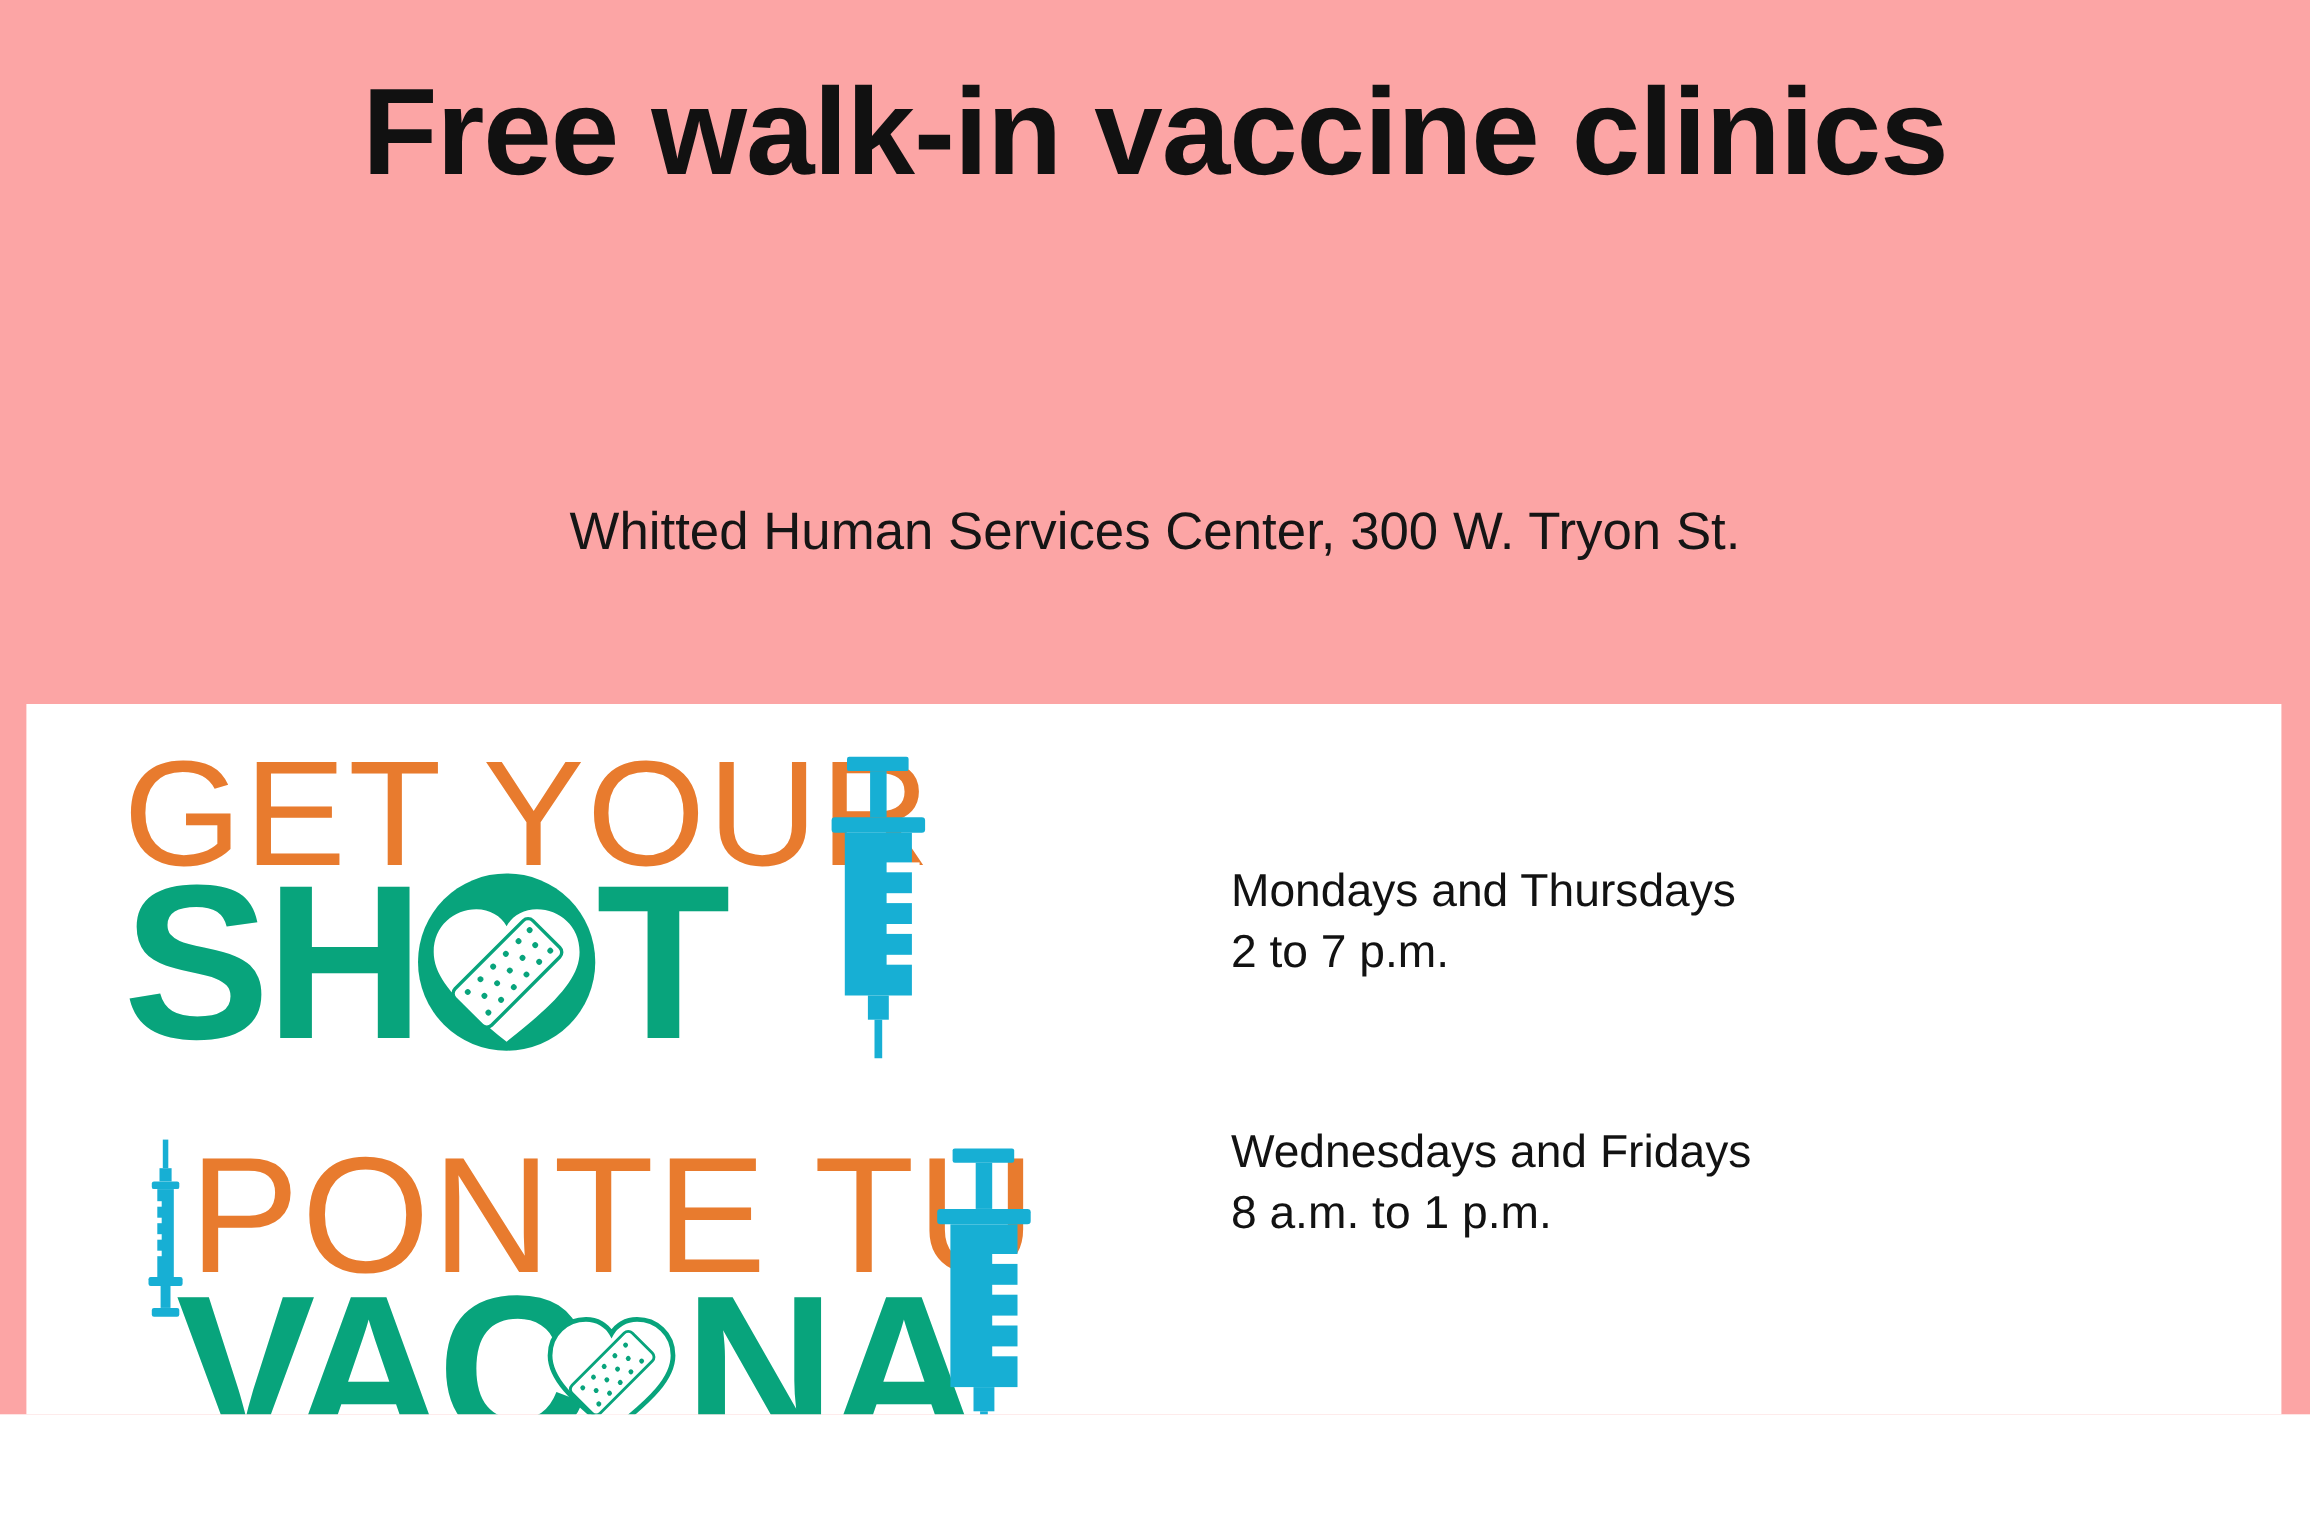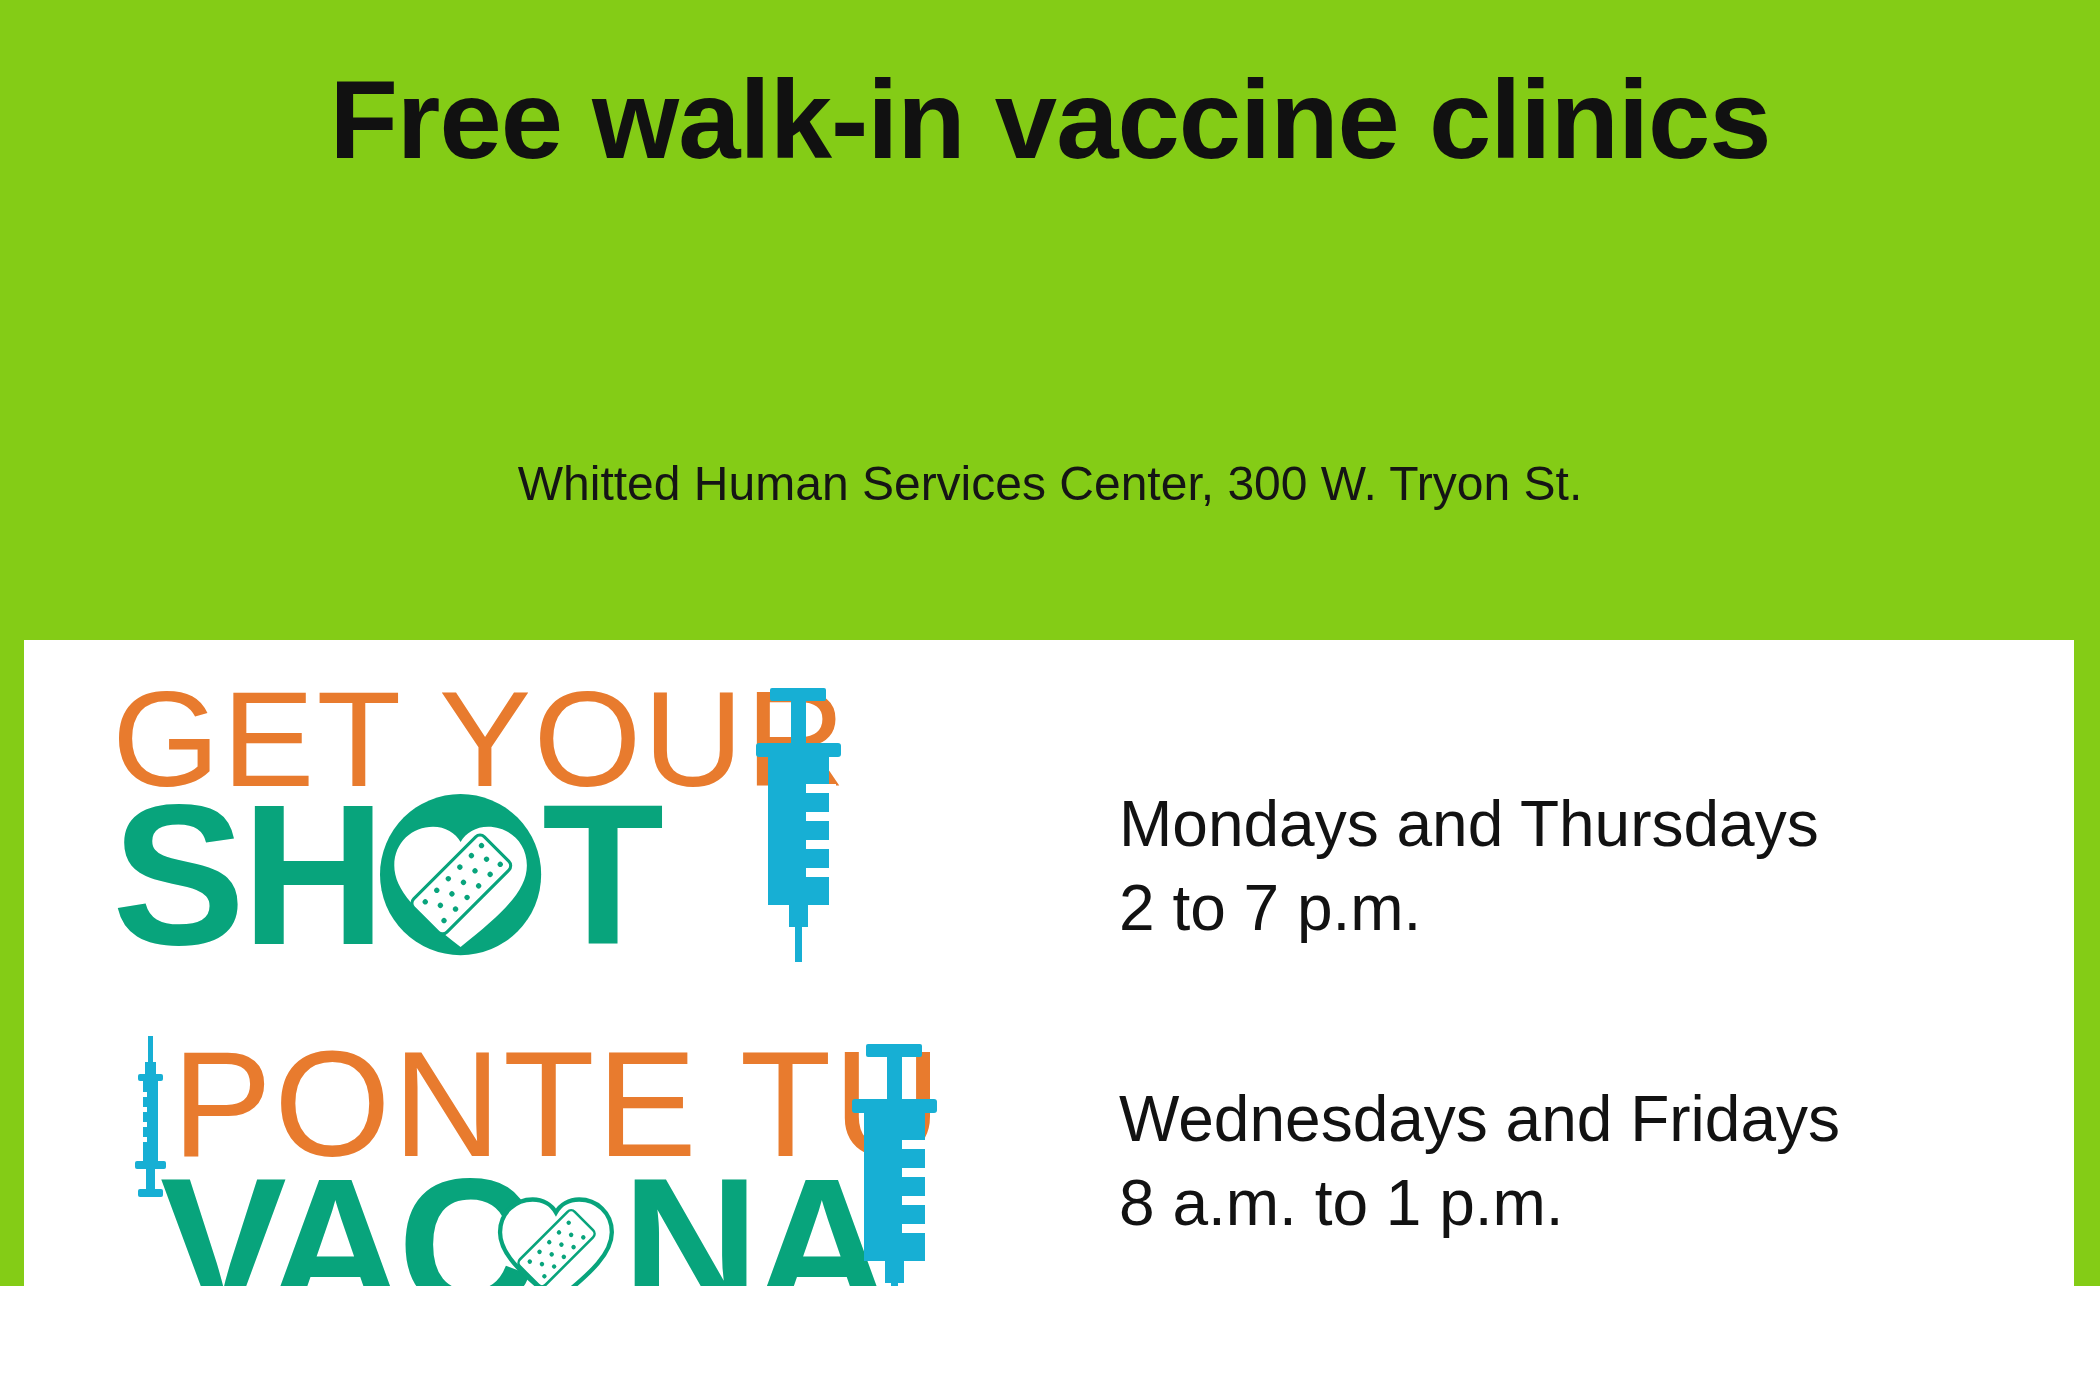--- a/index.html
+++ b/index.html
@@ -4,21 +4,21 @@
 <style>
   html, body {
     margin: 0;
     padding: 0;
     background: #ffffff;
   }
   .poster {
     position: relative;
     width: 2100px;
     height: 1286px;
-    background: #84cc16;
+    background: #fca5a5;
     overflow: hidden;
     font-family: "Liberation Sans", sans-serif;
   }
 
   
   .header {
     position: absolute;
     left: 0;
     top: 0;
     width: 2100px;
@@ -80,21 +80,21 @@
     position: relative;
     flex: 1 1 auto;
     height: 723px;
     padding: 142px 0 0 80px;
     box-sizing: border-box;
   }
   .sched-group { margin: 0 0 126px 0; }
   .sched-group:last-child { margin-bottom: 12px; }
   .sched-line {
     color: #121212;
-    font-size: 64px;
+    font-size: 42px;
     line-height: 1.32;
     white-space: nowrap;
     font-weight: normal;
   }
 </style>
 </head>
 <body>
 
 <div class="poster">
 

